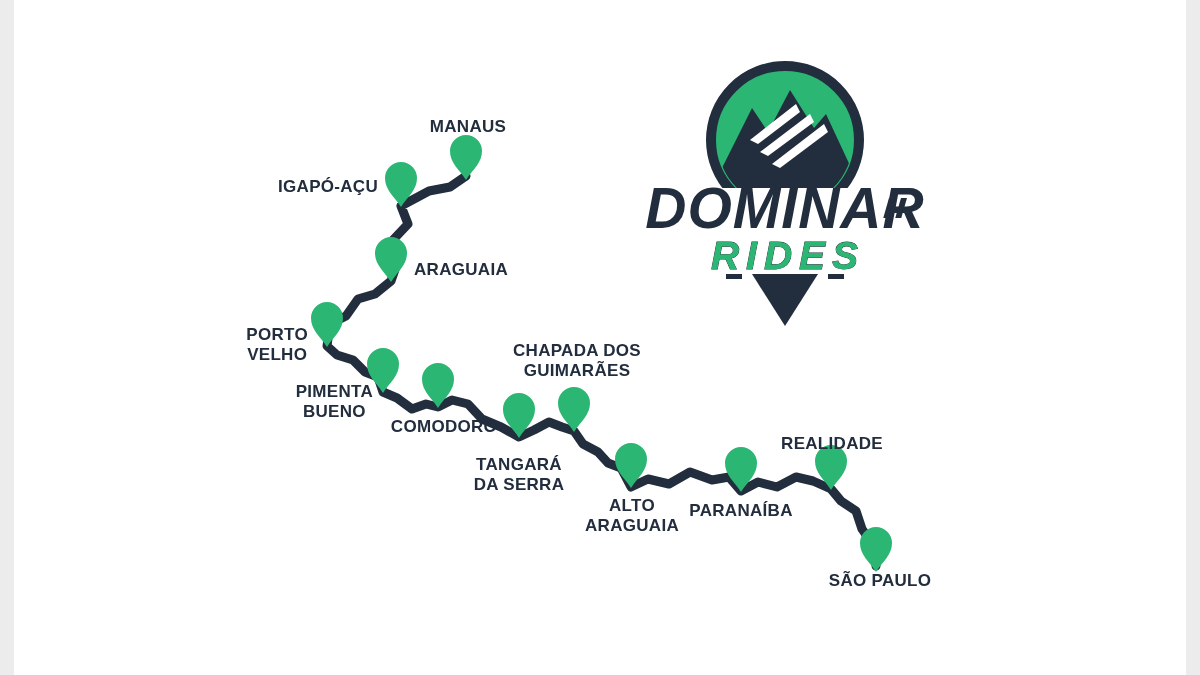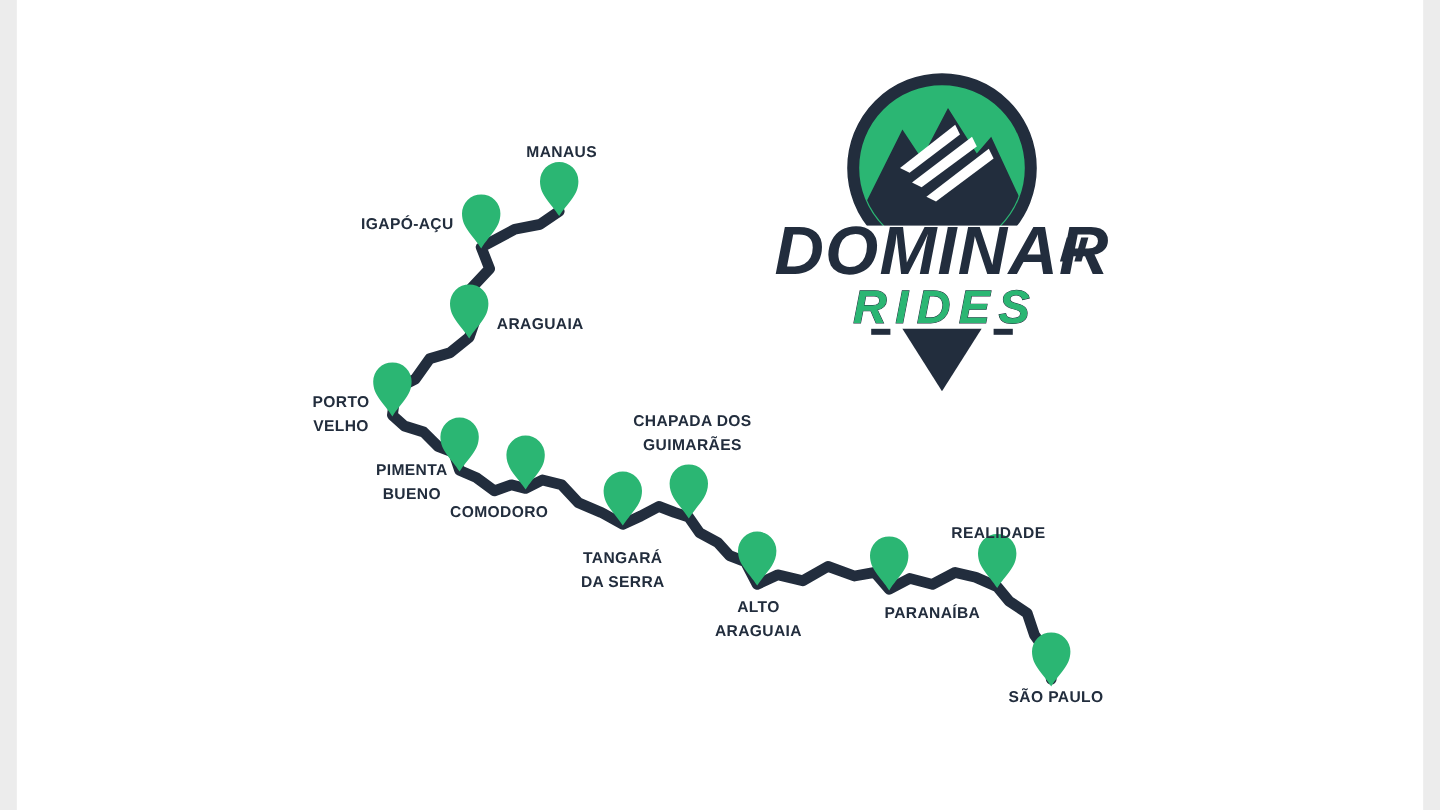--- a/index.html
+++ b/index.html
@@ -8,21 +8,21 @@
   :root{
     --navy:#222d3d; --green:#2bb673; --white:#ffffff; --background:#ffffff; --gutter:#ececec;
   }
   .stage{position:relative;width:1200px;height:675px;background:var(--background);overflow:hidden;}
   .gutter{position:absolute;top:0;bottom:0;width:14px;background:var(--gutter);}
   .gutter.left{left:0;}
   .gutter.right{right:0;}
   #route-svg{position:absolute;left:0;top:0;width:1200px;height:675px;}
   #route-line{fill:none;stroke:var(--navy);stroke-width:9;stroke-linejoin:round;stroke-linecap:round;}
   #labels .wp-label{
-    position:absolute;color:var(--navy);font-weight:700;font-size:13px;line-height:20px;
+    position:absolute;color:var(--navy);font-weight:700;font-size:17px;line-height:20px;
     letter-spacing:.3px;white-space:pre-line;
   }
   .wp-label.center{transform:translateX(-50%);text-align:center;}
   .wp-label.right{transform:translateX(-100%);text-align:center;}
   .wp-label.left{text-align:left;}
   .logo{position:absolute;left:600px;top:48px;width:370px;height:285px;}
   .logo .ring{fill:var(--green);stroke:var(--navy);stroke-width:10;}
   .logo .mountain{fill:var(--navy);}
   .logo .snow{fill:var(--white);}
   .logo .band{fill:var(--white);}
@@ -59,28 +59,28 @@
   </svg>
 
   <div id="labels">
       <div class="wp-label center" style="left: 468px; top: 117px;">MANAUS</div>
       <div class="wp-label right" style="left: 378px; top: 177px;">IGAPÓ-AÇU</div>
       <div class="wp-label left" style="left: 414px; top: 260px;">ARAGUAIA</div>
       <div class="wp-label right" style="left: 308px; top: 311px; margin-top: 14px;">PORTO
 VELHO</div>
       <div class="wp-label right" style="left: 373px; top: 382px;">PIMENTA
 BUENO</div>
-      <div class="wp-label center" style="left: 416px; top: 417px;">COMODORO</div>
+      <div class="wp-label center" style="left: 444px; top: 417px;">COMODORO</div>
       <div class="wp-label center" style="left: 519px; top: 455px;">TANGARÁ
 DA SERRA</div>
       <div class="wp-label center" style="left: 577px; top: 341px;">CHAPADA DOS
 GUIMARÃES</div>
       <div class="wp-label center" style="left: 632px; top: 496px;">ALTO
 ARAGUAIA</div>
-      <div class="wp-label center" style="left: 741px; top: 501px; margin-left: 36px;">PARANAÍBA</div>
+      <div class="wp-label center" style="left: 741px; top: 501px;">PARANAÍBA</div>
       <div class="wp-label center" style="left: 832px; top: 434px;">REALIDADE</div>
       <div class="wp-label center" style="left: 880px; top: 571px;">SÃO PAULO</div>
     </div>
 
   <div class="logo">
     <svg viewBox="0 0 370 285" width="370" height="285">
       <defs>
         <clipPath id="mclip">
             <circle cx="185" cy="92" r="68"></circle>
           </clipPath>

